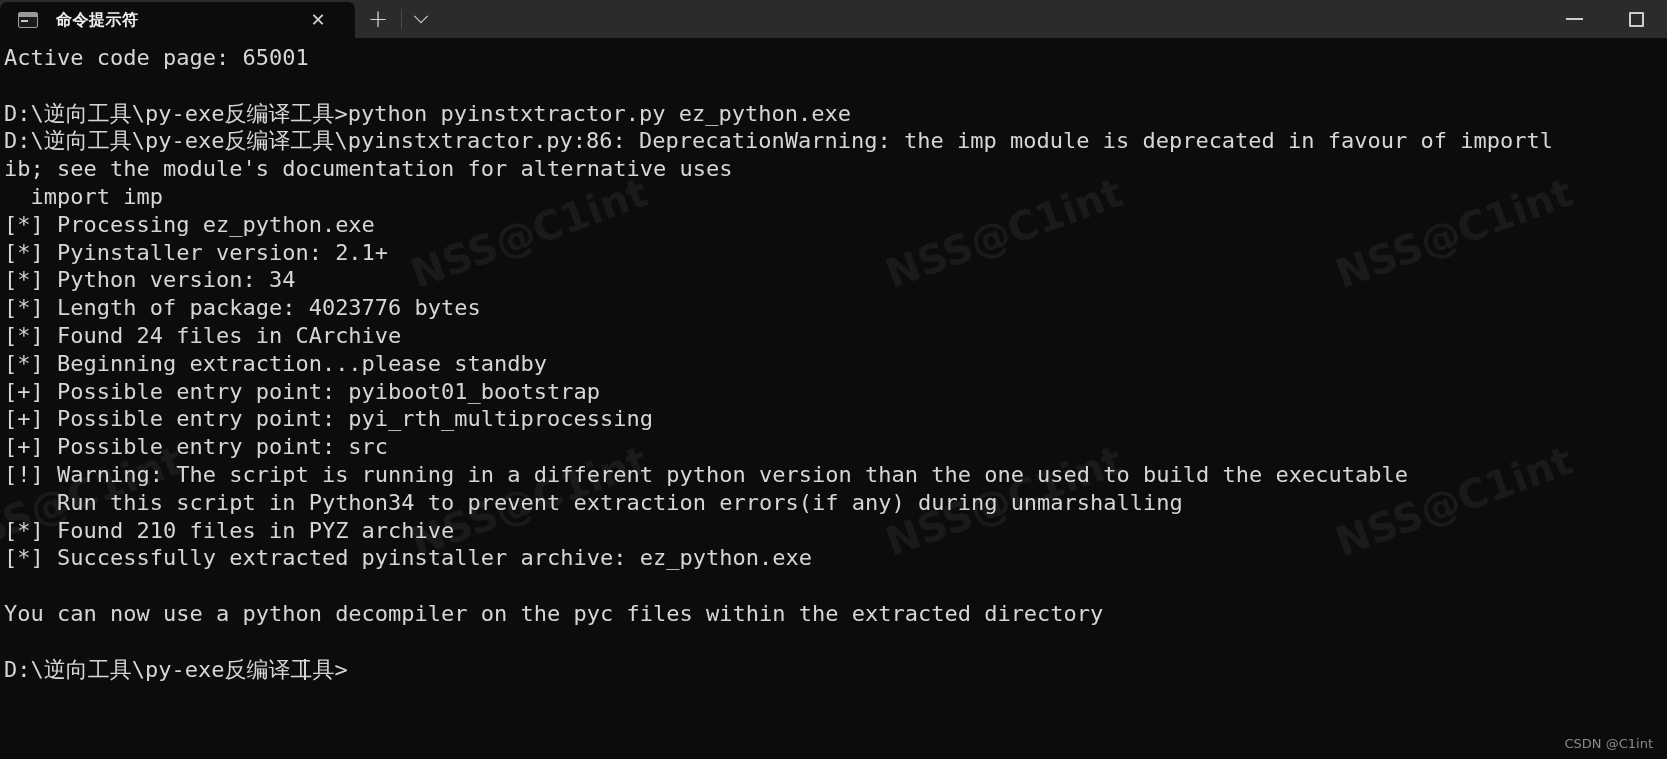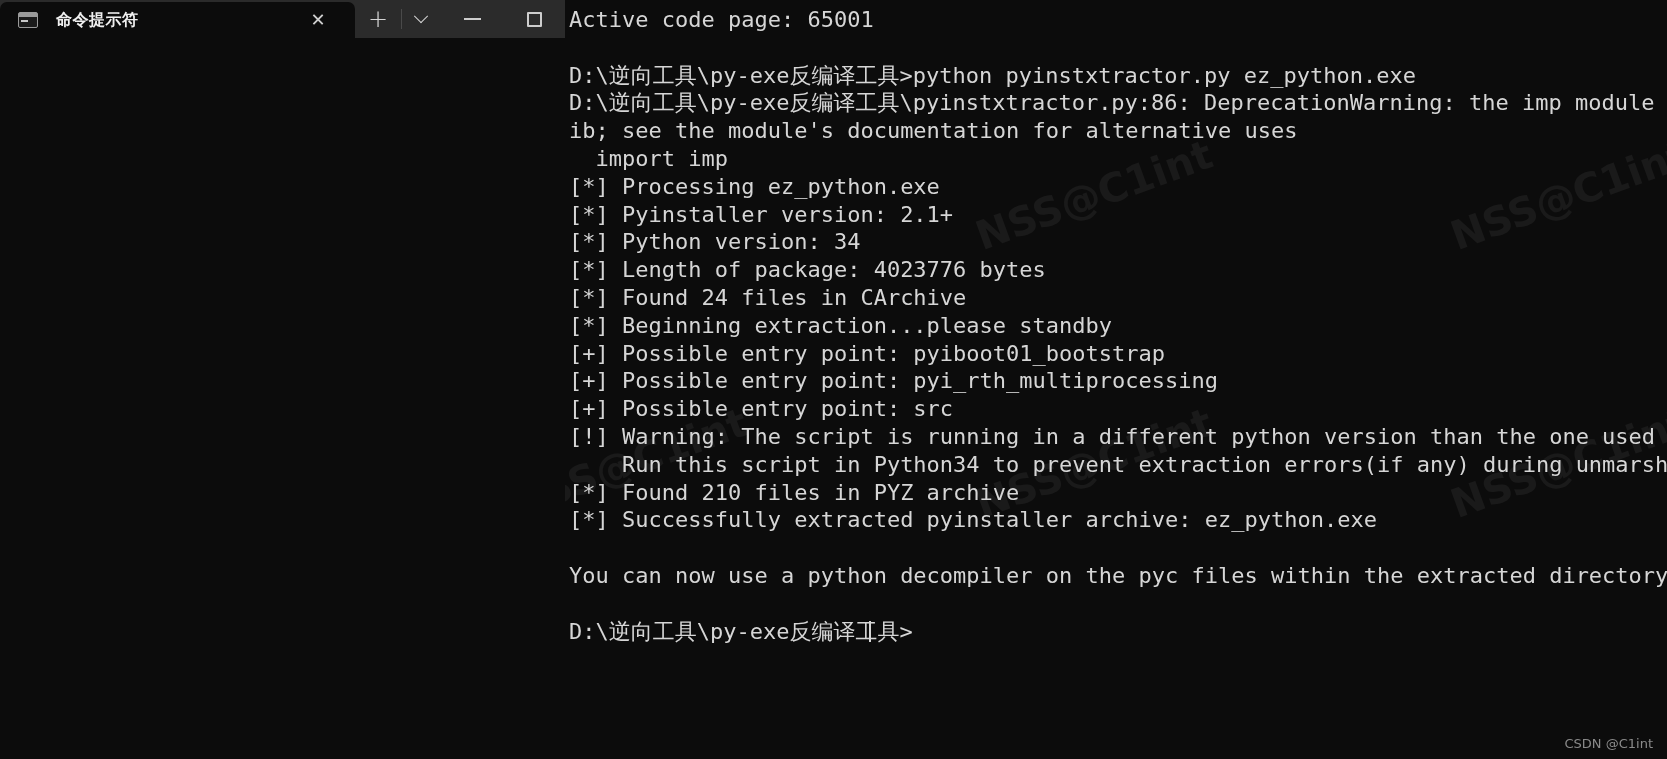--- a/index.html
+++ b/index.html
@@ -14,21 +14,21 @@
     font-family: "DejaVu Sans Mono", monospace;
   }
 
   
   #window {
     position: relative;
     width: 1667px;
     height: 759px;
     background: #0c0c0c;
     display: flex;
-    flex-direction: row;
+    flex-direction: column;
     overflow: hidden;
   }
 
   #titlebar {
     position: relative;
     height: 38px;
     min-height: 38px;
     background: #2b2b2b;
     display: flex;
     align-items: stretch;

